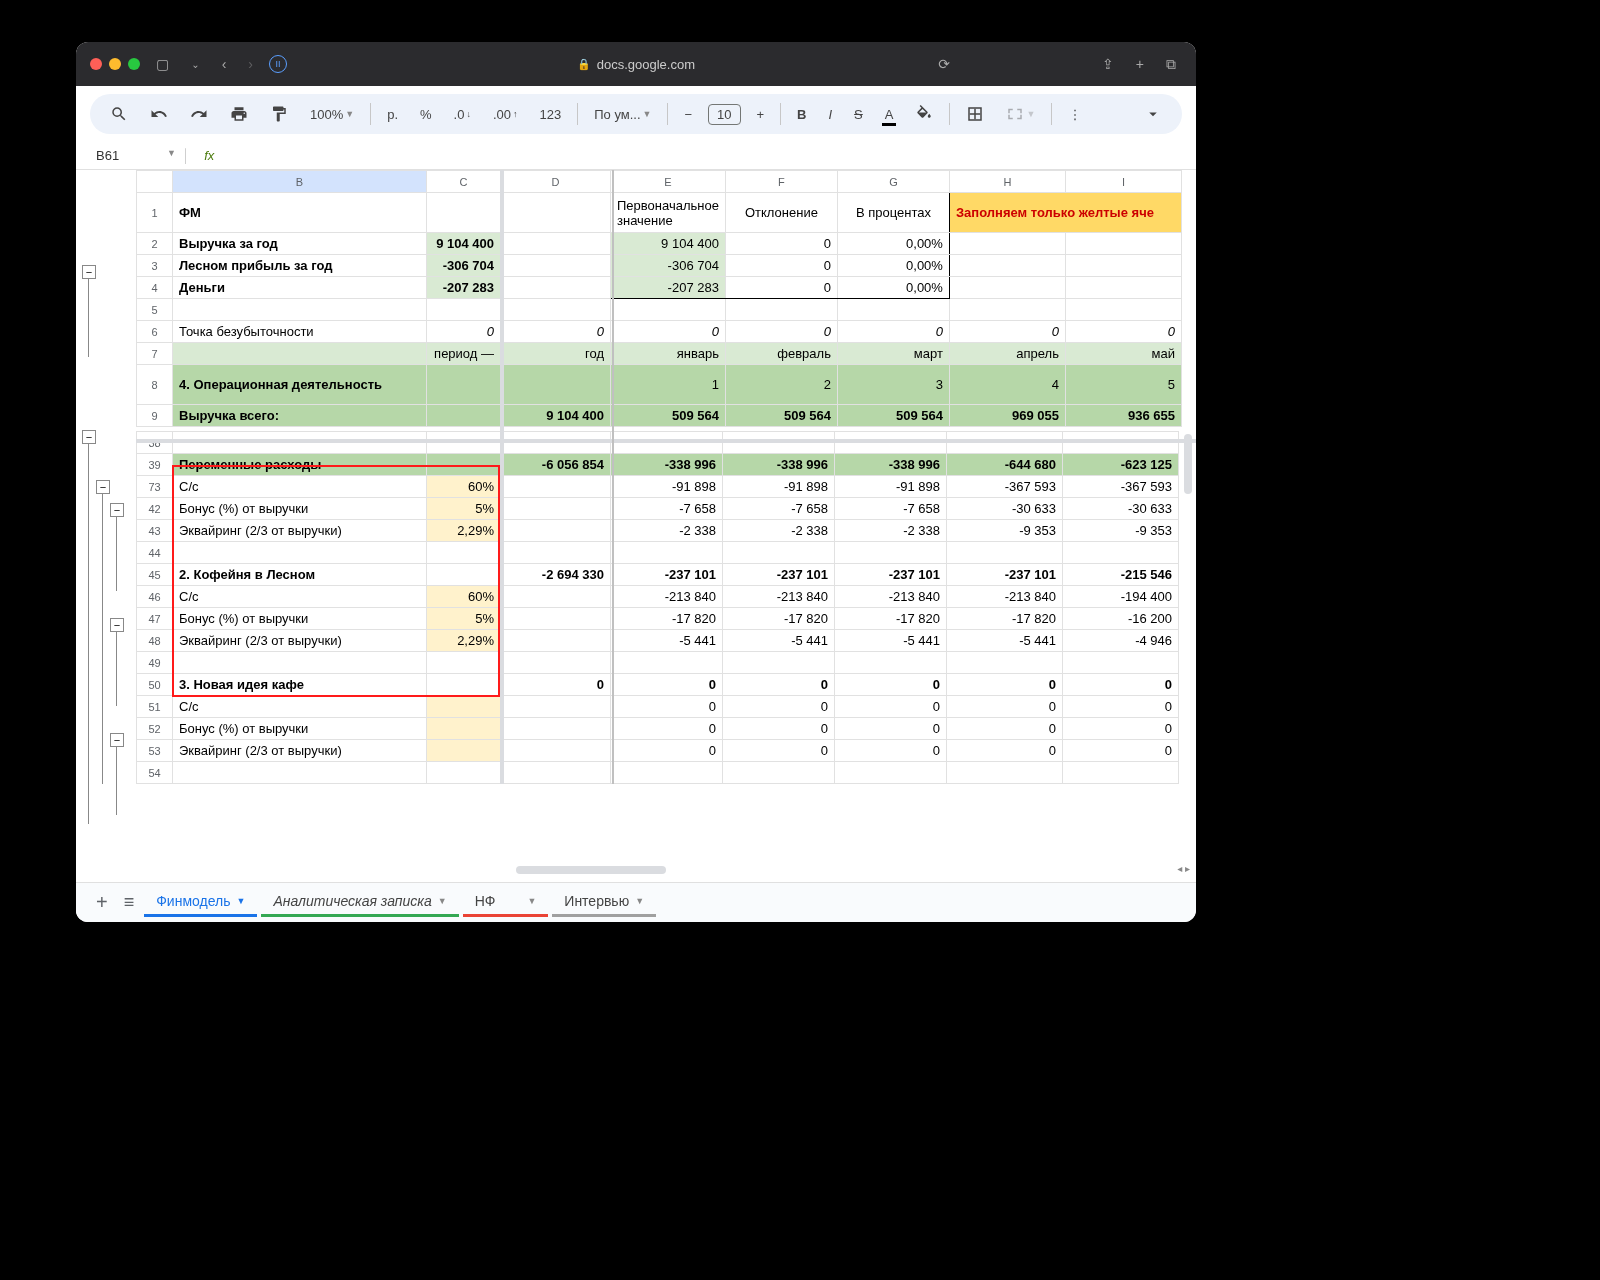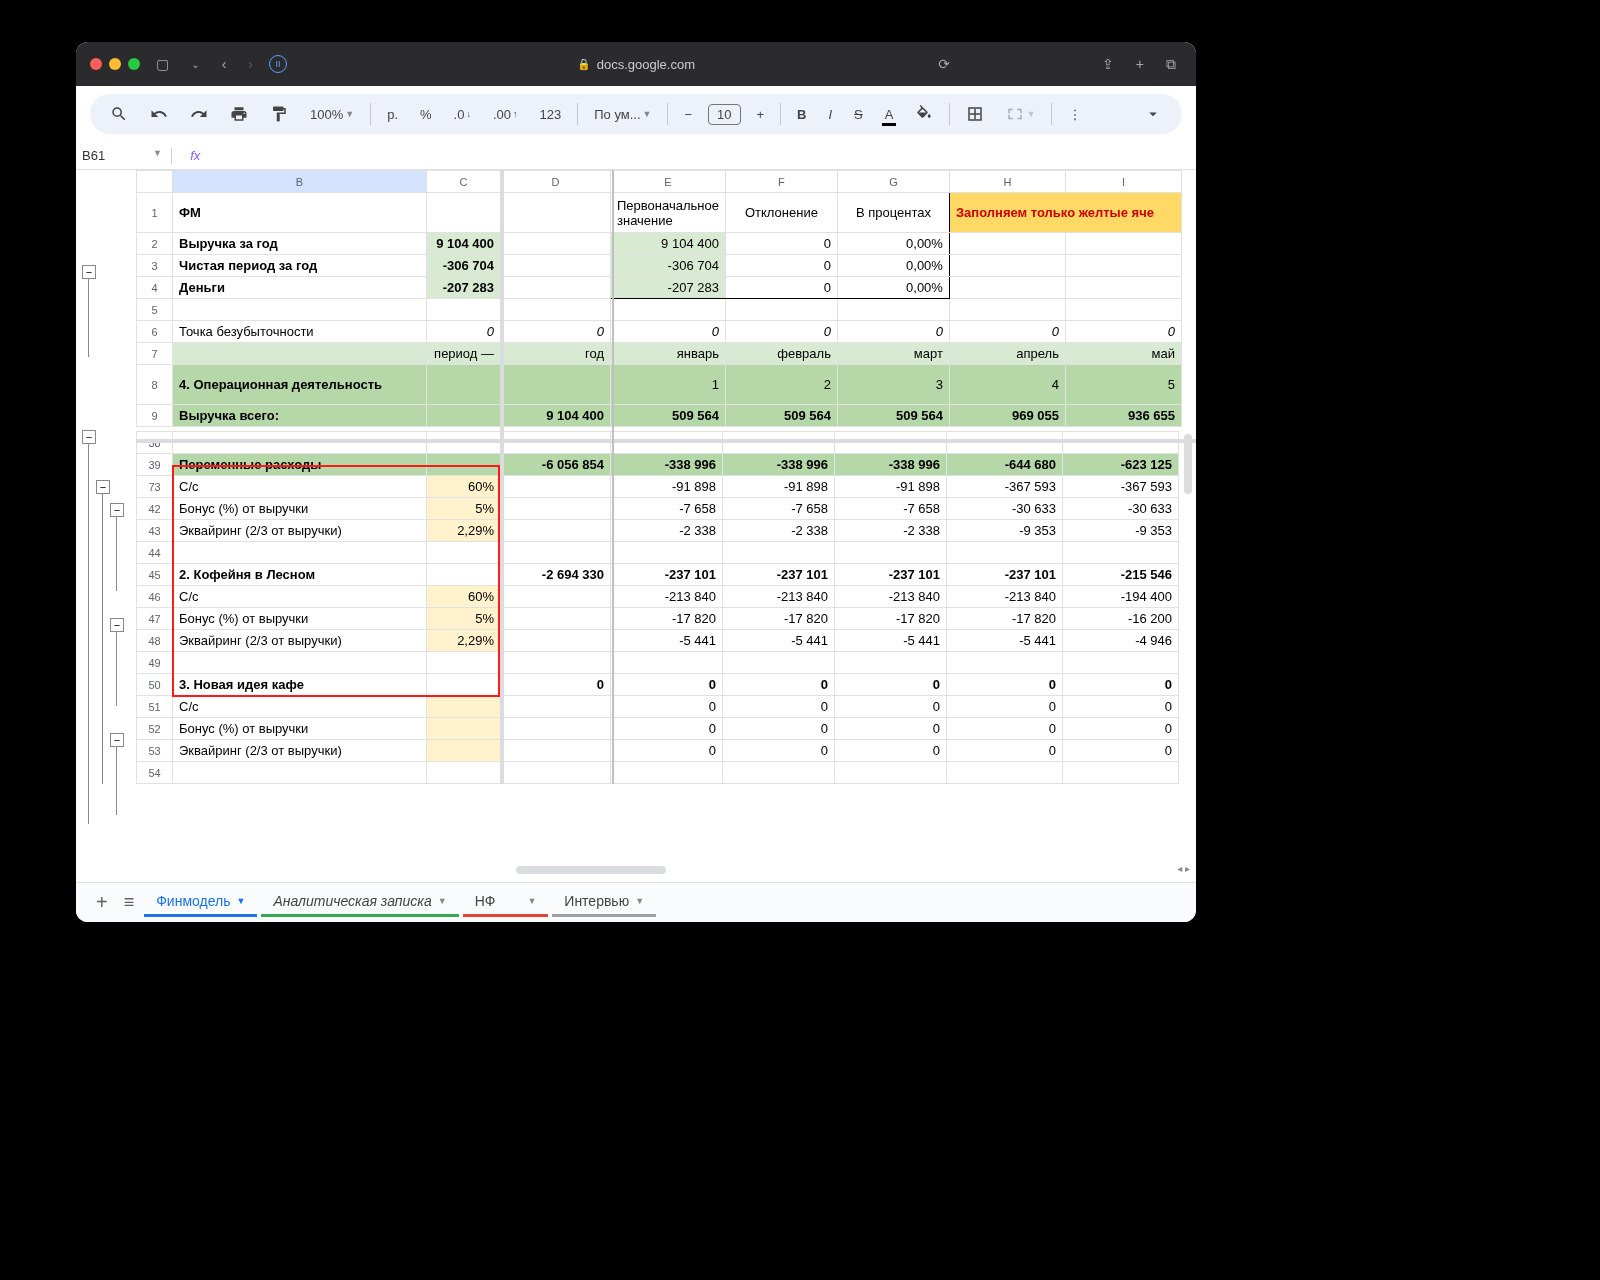--- a/index.html
+++ b/index.html
@@ -9,23 +9,23 @@
 .traffic { display: flex; gap: 7px; }
 .dot { width: 12px; height: 12px; border-radius: 50%; }
 .dot.red { background: #ff5f57; } .dot.yellow { background: #febc2e; } .dot.green { background: #28c840; }
 .bricon { color: #aaa; font-size: 14px; padding: 0 6px; }
 .url { flex: 0 0 auto; margin: 0 auto; color: #ccc; font-size: 13px; display: flex; align-items: center; gap: 6px; position: absolute; left: 50%; transform: translateX(-50%); }
 .toolbar-wrap { padding: 8px 14px; }
 .toolbar { height: 40px; background: #edf2fa; border-radius: 24px; display: flex; align-items: center; padding: 0 14px; gap: 10px; color: #444; font-size: 13px; }
 .tb-btn { padding: 4px 6px; cursor: pointer; display: flex; align-items: center; gap: 2px; }
 .tb-sep { width: 1px; height: 22px; background: #c7c7c7; }
 .font-size-box { border: 1px solid #747775; border-radius: 4px; padding: 2px 8px; font-size: 13px; }
-.namebox-row { display: flex; align-items: center; border-bottom: 1px solid #e0e0e0; padding: 4px 0 4px 0; height: 28px; }
+.namebox-row { display: flex; align-items: center; border-bottom: 1px solid #e0e0e0; padding: 4px 0 4px 14px; height: 28px; }
 .namebox { width: 92px; font-size: 13px; color: #333; padding: 2px 6px; }
-.fx { color: #8b5cf6; font-style: italic; margin-left: 14px; }
+.fx { color: #4d7c0f; font-style: italic; margin-left: 14px; }
 .sheet-area { position: relative; height: 750px; overflow: hidden; }
 .outline-col { position: absolute; left: 0; top: 0; width: 60px; height: 100%; background: #fff; }
 .outline-toggle { position: absolute; width: 14px; height: 14px; border: 1px solid #888; background: #fff; font-size: 11px; text-align: center; line-height: 12px; cursor: pointer; }
 .outline-line { position: absolute; width: 1px; background: #888; }
 .grid-wrap { position: absolute; left: 60px; top: 0; right: 0; background: #fff; }
 table.grid { border-collapse: collapse; table-layout: fixed; }
 .grid th, .grid td { border: 1px solid #e1e1e1; padding: 3px 6px; overflow: hidden; white-space: nowrap; text-overflow: clip; }
 .grid th { background: #fff; font-weight: normal; color: #5f6368; font-size: 11px; text-align: center; height: 22px; }
 .rowhdr { background: #fff; color: #5f6368; font-size: 11px; text-align: center; width: 36px; }
 .col-B { width: 254px; }
@@ -226,21 +226,21 @@
               <td class="right bold lightgreen">9 104 400</td>
               <td></td>
               <td class="right lightgreen thick-border-E">9 104 400</td>
               <td class="right">0</td>
               <td class="right thick-border-G">0,00%</td>
               <td></td>
               <td></td>
             </tr>
         <tr>
               <th class="rowhdr">3</th>
-              <td class="bold">Чистая период за год</td>
+              <td class="bold">Лесном прибыль за год</td>
               <td class="right bold lightgreen">-306 704</td>
               <td></td>
               <td class="right lightgreen thick-border-E">-306 704</td>
               <td class="right">0</td>
               <td class="right thick-border-G">0,00%</td>
               <td></td>
               <td></td>
             </tr>
         <tr>
               <th class="rowhdr">4</th>

